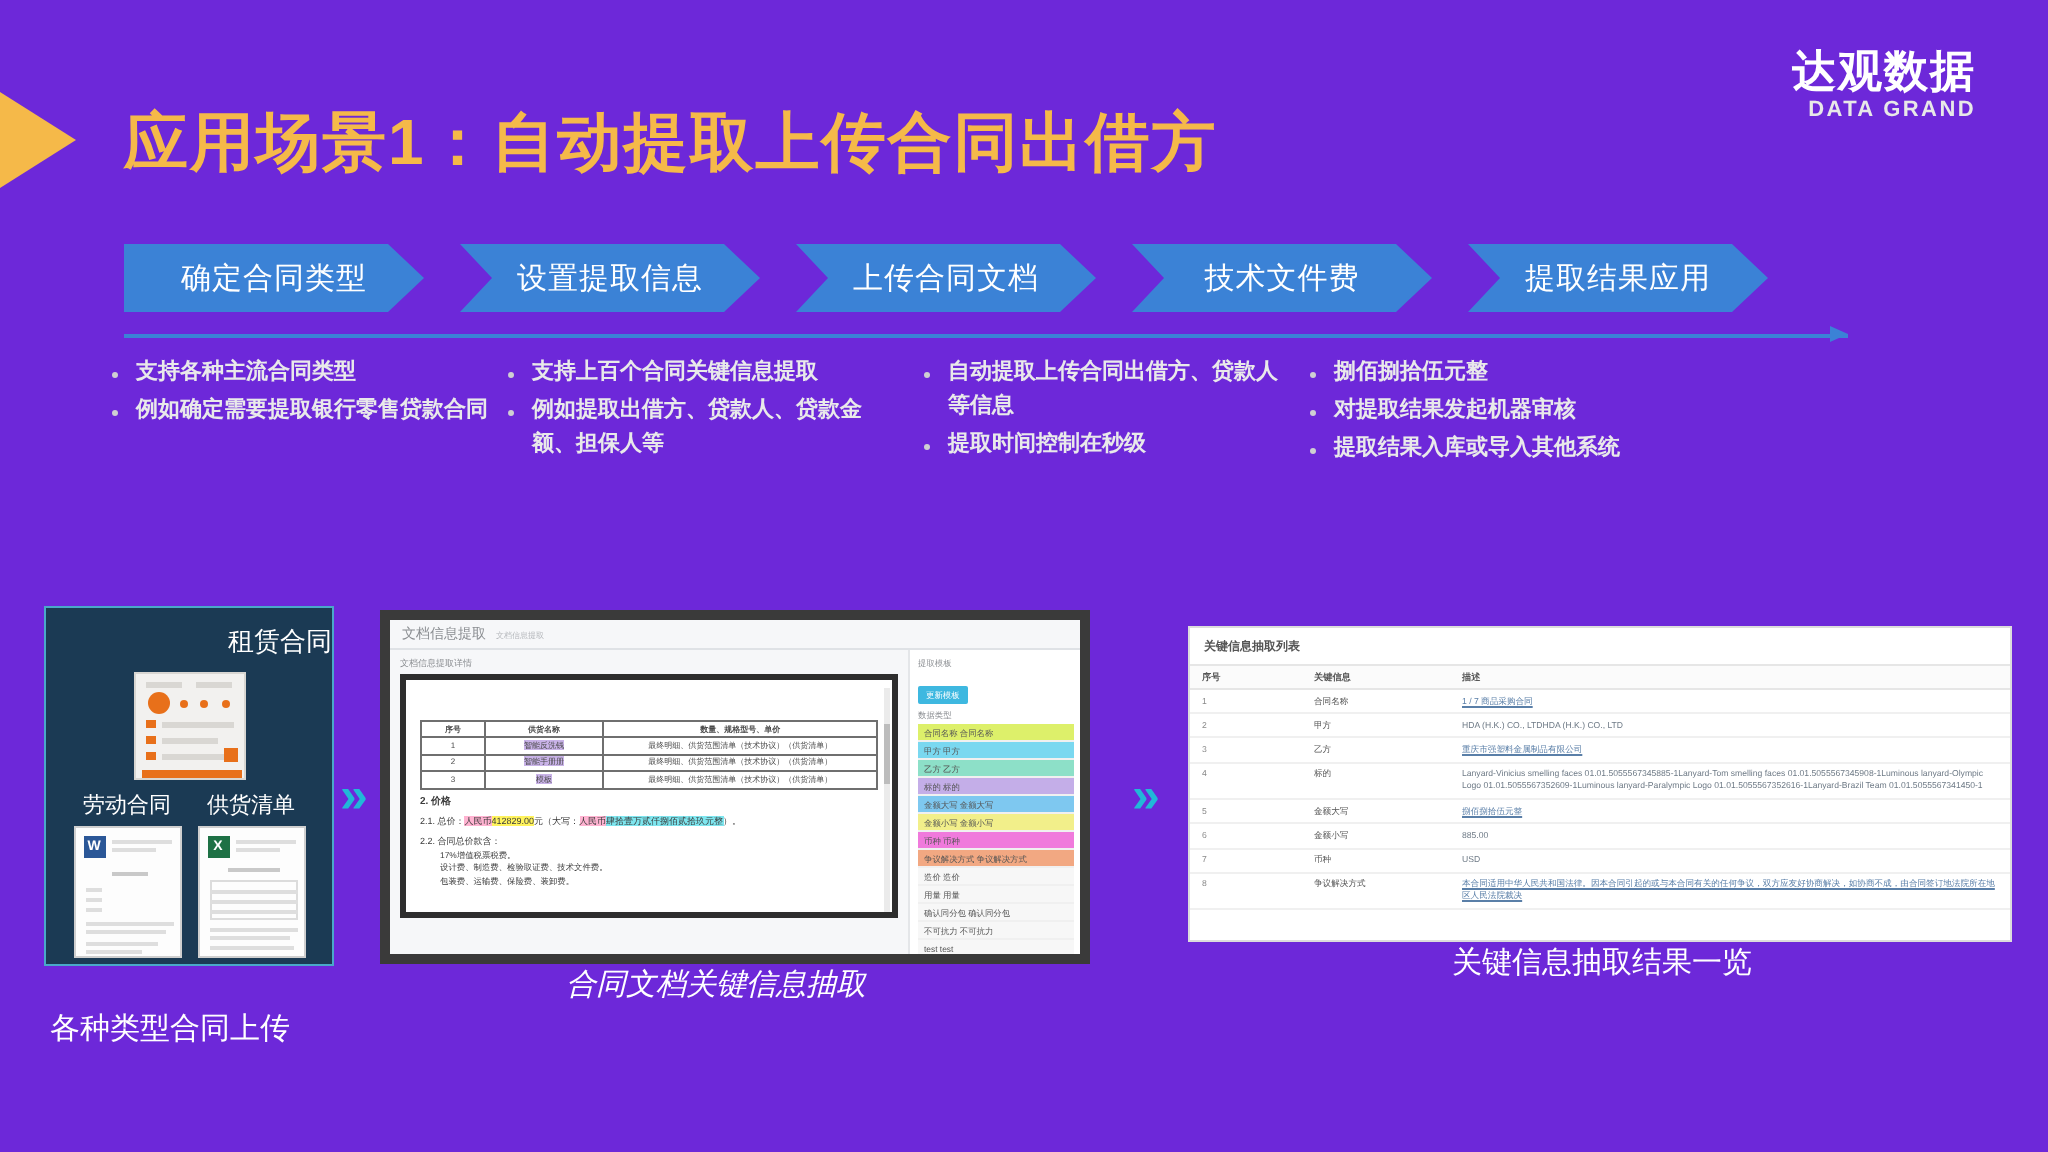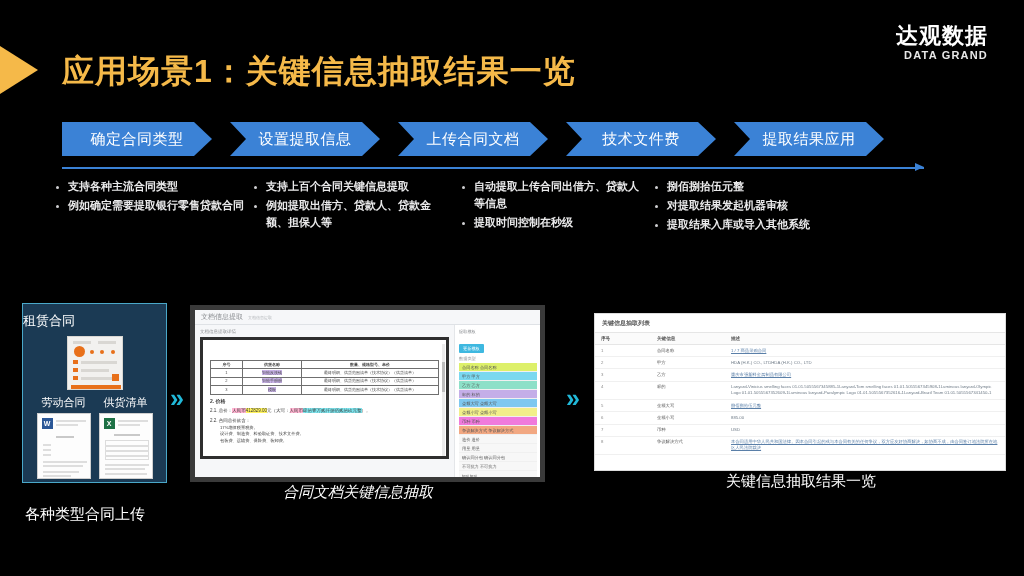--- a/index.html
+++ b/index.html
@@ -2,21 +2,21 @@
 <html><head>
 <meta charset="utf-8">
 <style>
   * { box-sizing: border-box; margin: 0; padding: 0; }
   html, body {
     width: 1024px; height: 576px;
     background: #32333a;
     font-family: "Liberation Sans", "DejaVu Sans", sans-serif;
     overflow: hidden;
   }
-  .slide { position: relative; width: 1024px; height: 576px; background: #000000; }
+  .slide { position: relative; width: 1024px; height: 576px; background: #6d28d9; }
 
   
   .logo { position: absolute; right: 36px; top: 24px; text-align: right; }
   .logo-cn {
     color: #ffffff; font-size: 22px; font-weight: bold;
     letter-spacing: 1px; line-height: 1.05;
   }
   .logo-en {
     color: #e8e8e8; font-size: 11px; font-weight: bold;
     letter-spacing: 1.2px; margin-top: 2px;
@@ -82,21 +82,21 @@
     content: ""; position: absolute; left: 2px; top: 8px;
     width: 3px; height: 3px; border-radius: 50%; background: #cfcfd2;
   }
 
   
   .panel-upload {
     position: absolute; left: 22px; top: 303px; width: 145px; height: 180px;
     background: #1b3a54; border: 1px solid #4aa8c9;
   }
   .pu-title {
-    color: #ffffff; font-size: 13px; text-align: left; margin-top: 8px;
+    color: #ffffff; font-size: 13px; text-align: right; margin-top: 8px;
   }
   .thumb-lease {
     width: 56px; height: 54px; margin: 6px auto 0;
     background: #f2f1ef; border: 1px solid #d8d6d2;
     position: relative; overflow: hidden;
   }
   .tl-band { position: absolute; left: 3px; right: 3px; height: 3px; background: #d9d7d3; }
   .tl-orange { position: absolute; background: #e8701a; }
   .tl-circle {
     position: absolute; left: 6px; top: 9px; width: 11px; height: 11px;
@@ -199,21 +199,21 @@
 <body>
 
 <div class="slide">
 
   <div class="logo">
     <div class="logo-cn">达观数据</div>
     <div class="logo-en">DATA GRAND</div>
   </div>
 
   <div class="title-arrow"></div>
-  <div class="title">应用场景1：关键信息抽取结果一览</div>
+  <div class="title">应用场景1：自动提取上传合同出借方</div>
 
   <div class="steps">
     <div class="step">
         <span class="step-label">确定合同类型</span>
       </div>
     <div class="step notch">
         <span class="step-label">设置提取信息</span>
       </div>
     <div class="step notch">
         <span class="step-label">上传合同文档</span>

